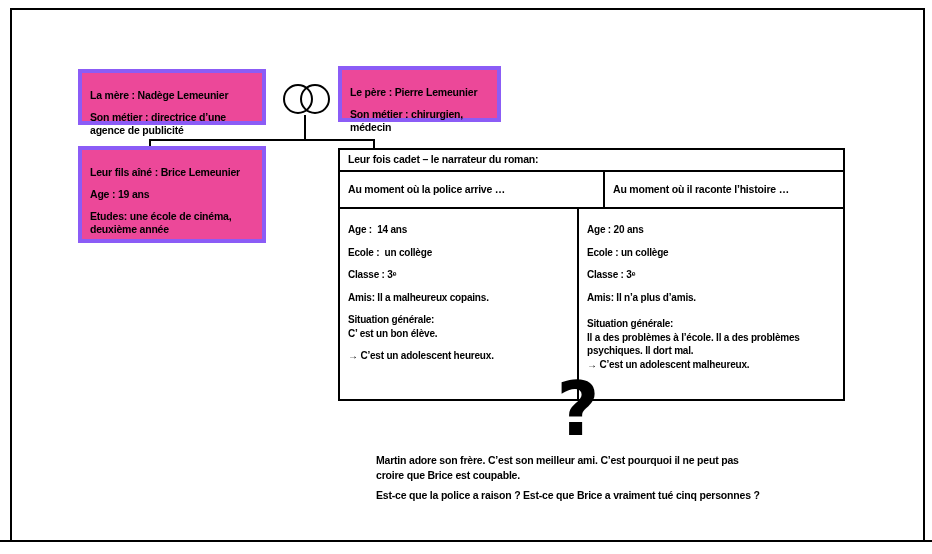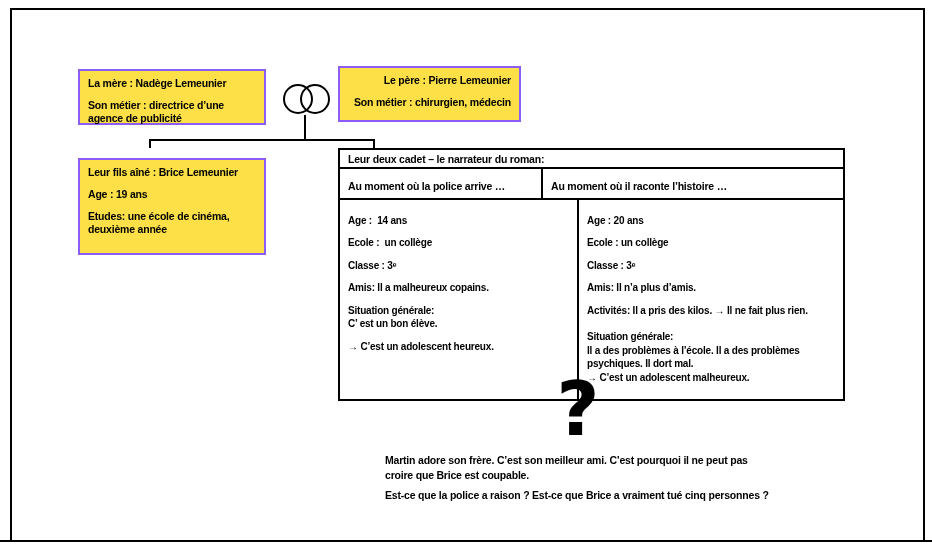--- a/index.html
+++ b/index.html
@@ -18,28 +18,28 @@
     position: absolute; left: 10px; top: 8px;
     width: 915px; height: 534px;
     border: 2px solid #000;
   }
   .bottom-rule {
     position: absolute; left: 0; top: 540px;
     width: 932px; height: 2px; background: #000;
   }
   .bx {
     position: absolute;
-    border: 2px solid #8b5cf6;
-    background: #fde047;
-    padding: 6px 8px;
+    border: 4px solid #8b5cf6;
+    background: #ec4899;
+    padding: 16px 8px;
   }
   .bx p { line-height: 13px; margin: 0 0 9px; white-space: pre-wrap; letter-spacing: -0.2px; }
   .mother { left: 78px;  top: 69px;  width: 188px; height: 56px; }
-  .father { left: 338px; top: 66px;  width: 183px; height: 56px; text-align: right; }
-  .elder  { left: 78px;  top: 146px; width: 188px; height: 97px; margin-top: 12px; }
+  .father { left: 338px; top: 66px;  width: 163px; height: 56px; }
+  .elder  { left: 78px;  top: 146px; width: 188px; height: 97px; }
 
   .rings { position: absolute; left: 283px; top: 84px; width: 48px; height: 31px; }
   .ring  { position: absolute; top: 0; width: 30px; height: 30px;
            border: 2px solid #000; border-radius: 50%; background: transparent; }
   .ring.r1 { left: 0; }
   .ring.r2 { left: 17px; }
 
   .line { position: absolute; background: #000; }
   .conn-v1 { left: 304px; top: 115px; width: 2px; height: 25px; }
   .conn-h1 { left: 149px; top: 139px; width: 226px; height: 2px; }
@@ -48,35 +48,35 @@
 
   .tbl {
     position: absolute; left: 338px; top: 148px;
     width: 507px; height: 253px;
     border: 2px solid #000; background: #fff;
     display: flex; flex-direction: column;
   }
   .t-title   { height: 22px; border-bottom: 2px solid #000; padding: 3px 8px 0; letter-spacing: -0.2px; }
   .t-headers { display: flex; height: 37px; border-bottom: 2px solid #000; }
   .hcell     { flex: 1; padding: 11px 8px 0; letter-spacing: -0.2px; }
-  .hcell.left{ flex: none; width: 203px; border-right: 2px solid #000; }
+  .hcell.left{ flex: none; width: 265px; border-right: 2px solid #000; }
   .t-body    { display: flex; flex: 1; font-size: 10px; }
   .cell      { flex: 1; padding: 6px 8px; }
   .cell.left { flex: none; width: 239px; border-right: 2px solid #000; }
   .cell p    { line-height: 13.5px; margin: 8px 0 9px; white-space: pre-wrap; letter-spacing: -0.2px; }
   .cell p.gap-lg { margin-top: 13px; }
 
   .qmark {
     position: absolute; left: 545px; top: 372px;
     width: 66px; text-align: center;
     font-family: "DejaVu Sans", sans-serif;
     font-size: 74px; font-weight: 800; line-height: 1;
     z-index: 5;
   }
-  .footer { position: absolute; left: 385px; top: 453px; width: 445px; }
+  .footer { position: absolute; left: 376px; top: 453px; width: 445px; }
   .footer p { line-height: 14.5px; margin: 0 0 6px; white-space: pre-wrap; letter-spacing: -0.2px; }
 </style>
 </head>
 <body>
 
 <div id="stage">
 
   <div class="frame"></div>
   <div class="bottom-rule"></div>
 
@@ -102,41 +102,40 @@
   <div class="line conn-v3"></div>
 
   <div class="bx elder">
     <p>Leur fils aîné : Brice Lemeunier</p>
     <p>Age : 19 ans</p>
     <p>Etudes: une école de cinéma,
 deuxième année</p>
   </div>
 
   <div class="tbl">
-    <div class="t-title">Leur deux cadet – le narrateur du roman:</div>
+    <div class="t-title">Leur fois cadet – le narrateur du roman:</div>
     <div class="t-headers">
       <div class="hcell left">Au moment où la police arrive …</div>
       <div class="hcell">Au moment où il raconte l’histoire …</div>
     </div>
     <div class="t-body">
       <div class="cell left">
         <p>Age :  14 ans</p>
         <p>Ecole :  un collège</p>
         <p>Classe : 3ᵉ</p>
         <p>Amis: Il a malheureux copains.</p>
         <p>Situation générale:
 C’ est un bon élève.</p>
         <p>→ C’est un adolescent heureux.</p>
       </div>
       <div class="cell">
         <p>Age : 20 ans</p>
         <p>Ecole : un collège</p>
         <p>Classe : 3ᵉ</p>
         <p>Amis: Il n’a plus d’amis.</p>
-        <p>Activités: Il a pris des kilos. → Il ne fait plus rien.</p>
         <p class="gap-lg">Situation générale:
 Il a des problèmes à l’école. Il a des problèmes
 psychiques. Il dort mal.
 → C’est un adolescent malheureux.</p>
       </div>
     </div>
   </div>
 
   <div class="qmark">?</div>
 

